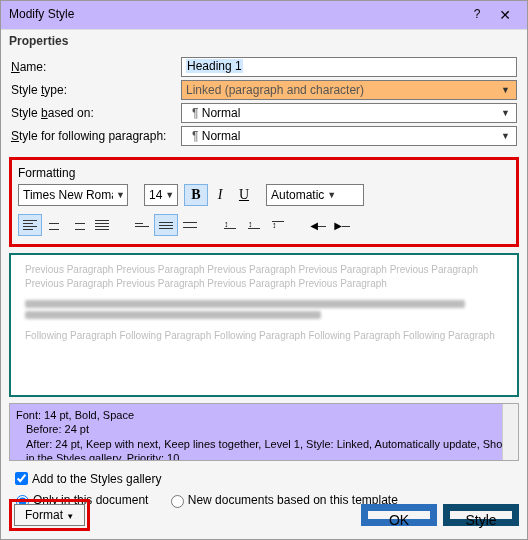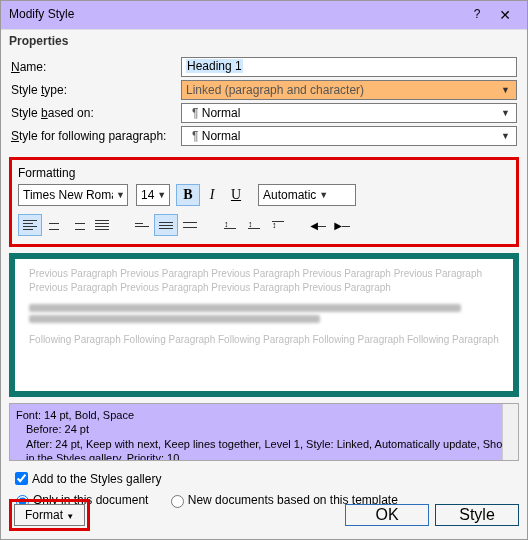--- a/index.html
+++ b/index.html
@@ -17,40 +17,40 @@
 .selectish .arrow{font-size:9px;color:#333;padding-right:2px}
 .disabledish{background:#fdba74;color:#555}
 .txt-selected{background:#cfe8ff;padding:0 1px}
 .indent-prefix{padding-left:6px;color:#555}
 .red-box{border:3px solid #dc0000}
 .fmt-group{margin:6px 8px 4px 8px;padding:6px 6px 8px 6px}
 .fmt-row{display:flex;align-items:center;margin-top:4px}
 .combo{display:flex;align-items:center;border:1px solid #7a7a7a;background:#fff;height:22px;box-sizing:border-box;padding:0 2px 0 4px}
 .combo .arrow{font-size:9px;color:#333;margin-left:3px}
 .font-name{width:110px}
-.font-size{width:34px;margin-left:8px}
+.font-size{width:34px;margin-left:16px}
 .font-color{width:98px;margin-left:10px}
 .tb-btn2{width:24px;height:22px;border:1px solid transparent;display:flex;align-items:center;justify-content:center;box-sizing:border-box;font-family:"Times New Roman",serif;font-size:14px}
 .tb-btn2.active{background:#d1e6fa;border-color:#7bb3e6}
 .grp{display:flex;margin-left:6px}
 .sep{width:10px}
 .align-icon{display:flex;flex-direction:column;width:14px}
 .align-icon span{height:1px;background:#333;margin:1px 0}
 .fmt-row2{display:flex;align-items:center;margin-top:8px}
-.preview-box{margin:6px 8px 0 8px;border:6px solid #0f766e;background:#fff;height:144px;box-sizing:border-box;padding:8px 14px;color:#bdbdbd;font-size:10px;line-height:1.35}
+.preview-box{margin:6px 8px 0 8px;border:2px solid #0f766e;background:#fff;height:144px;box-sizing:border-box;padding:8px 14px;color:#bdbdbd;font-size:10px;line-height:1.35}
 .blur-line{height:8px;background:#bdbdbd;border-radius:2px;filter:blur(1.6px);margin:3px 0}
 .desc-box{margin:6px 8px 0 8px;border:1px solid #aaa;background:#c4b5fd;padding:4px 6px;font-size:11px;line-height:1.3;height:58px;box-sizing:border-box;overflow:hidden;position:relative}
 .desc-box .scroll{position:absolute;right:0;top:0;bottom:0;width:15px;background:#f0f0f0;border-left:1px solid #ccc}
 .opts{margin:8px 10px 0 10px;font-size:12px}
 .opts label{margin-right:14px;display:inline-flex;align-items:center}
 .opts input{margin-right:4px}
 .bottom{position:absolute;bottom:8px;left:8px;right:8px;display:flex;align-items:center}
 .fmt-btn{border:1px solid #7a7a7a;background:#f5f5f5;padding:3px 10px;font-family:inherit;font-size:12px}
 .bottom-right{margin-left:auto;display:flex;gap:6px}
-.std-btn{width:84px;height:22px;border:1px solid #0c4a6e;background:#f5f5f5;font-family:inherit;font-size:16px}
+.std-btn{width:76px;height:22px;border:7px solid #0c4a6e;background:#f5f5f5;font-family:inherit;font-size:14px}
 .std-btn.primary{border-color:#2a6ebc}
 .red-box-sm{border:3px solid #dc0000;padding:2px}
 </style>
 </head>
 <body>
 <div class="window">
 
 <div class="titlebar">
 <span class="title">Modify Style</span>
 <span class="tb-btn">?</span>

